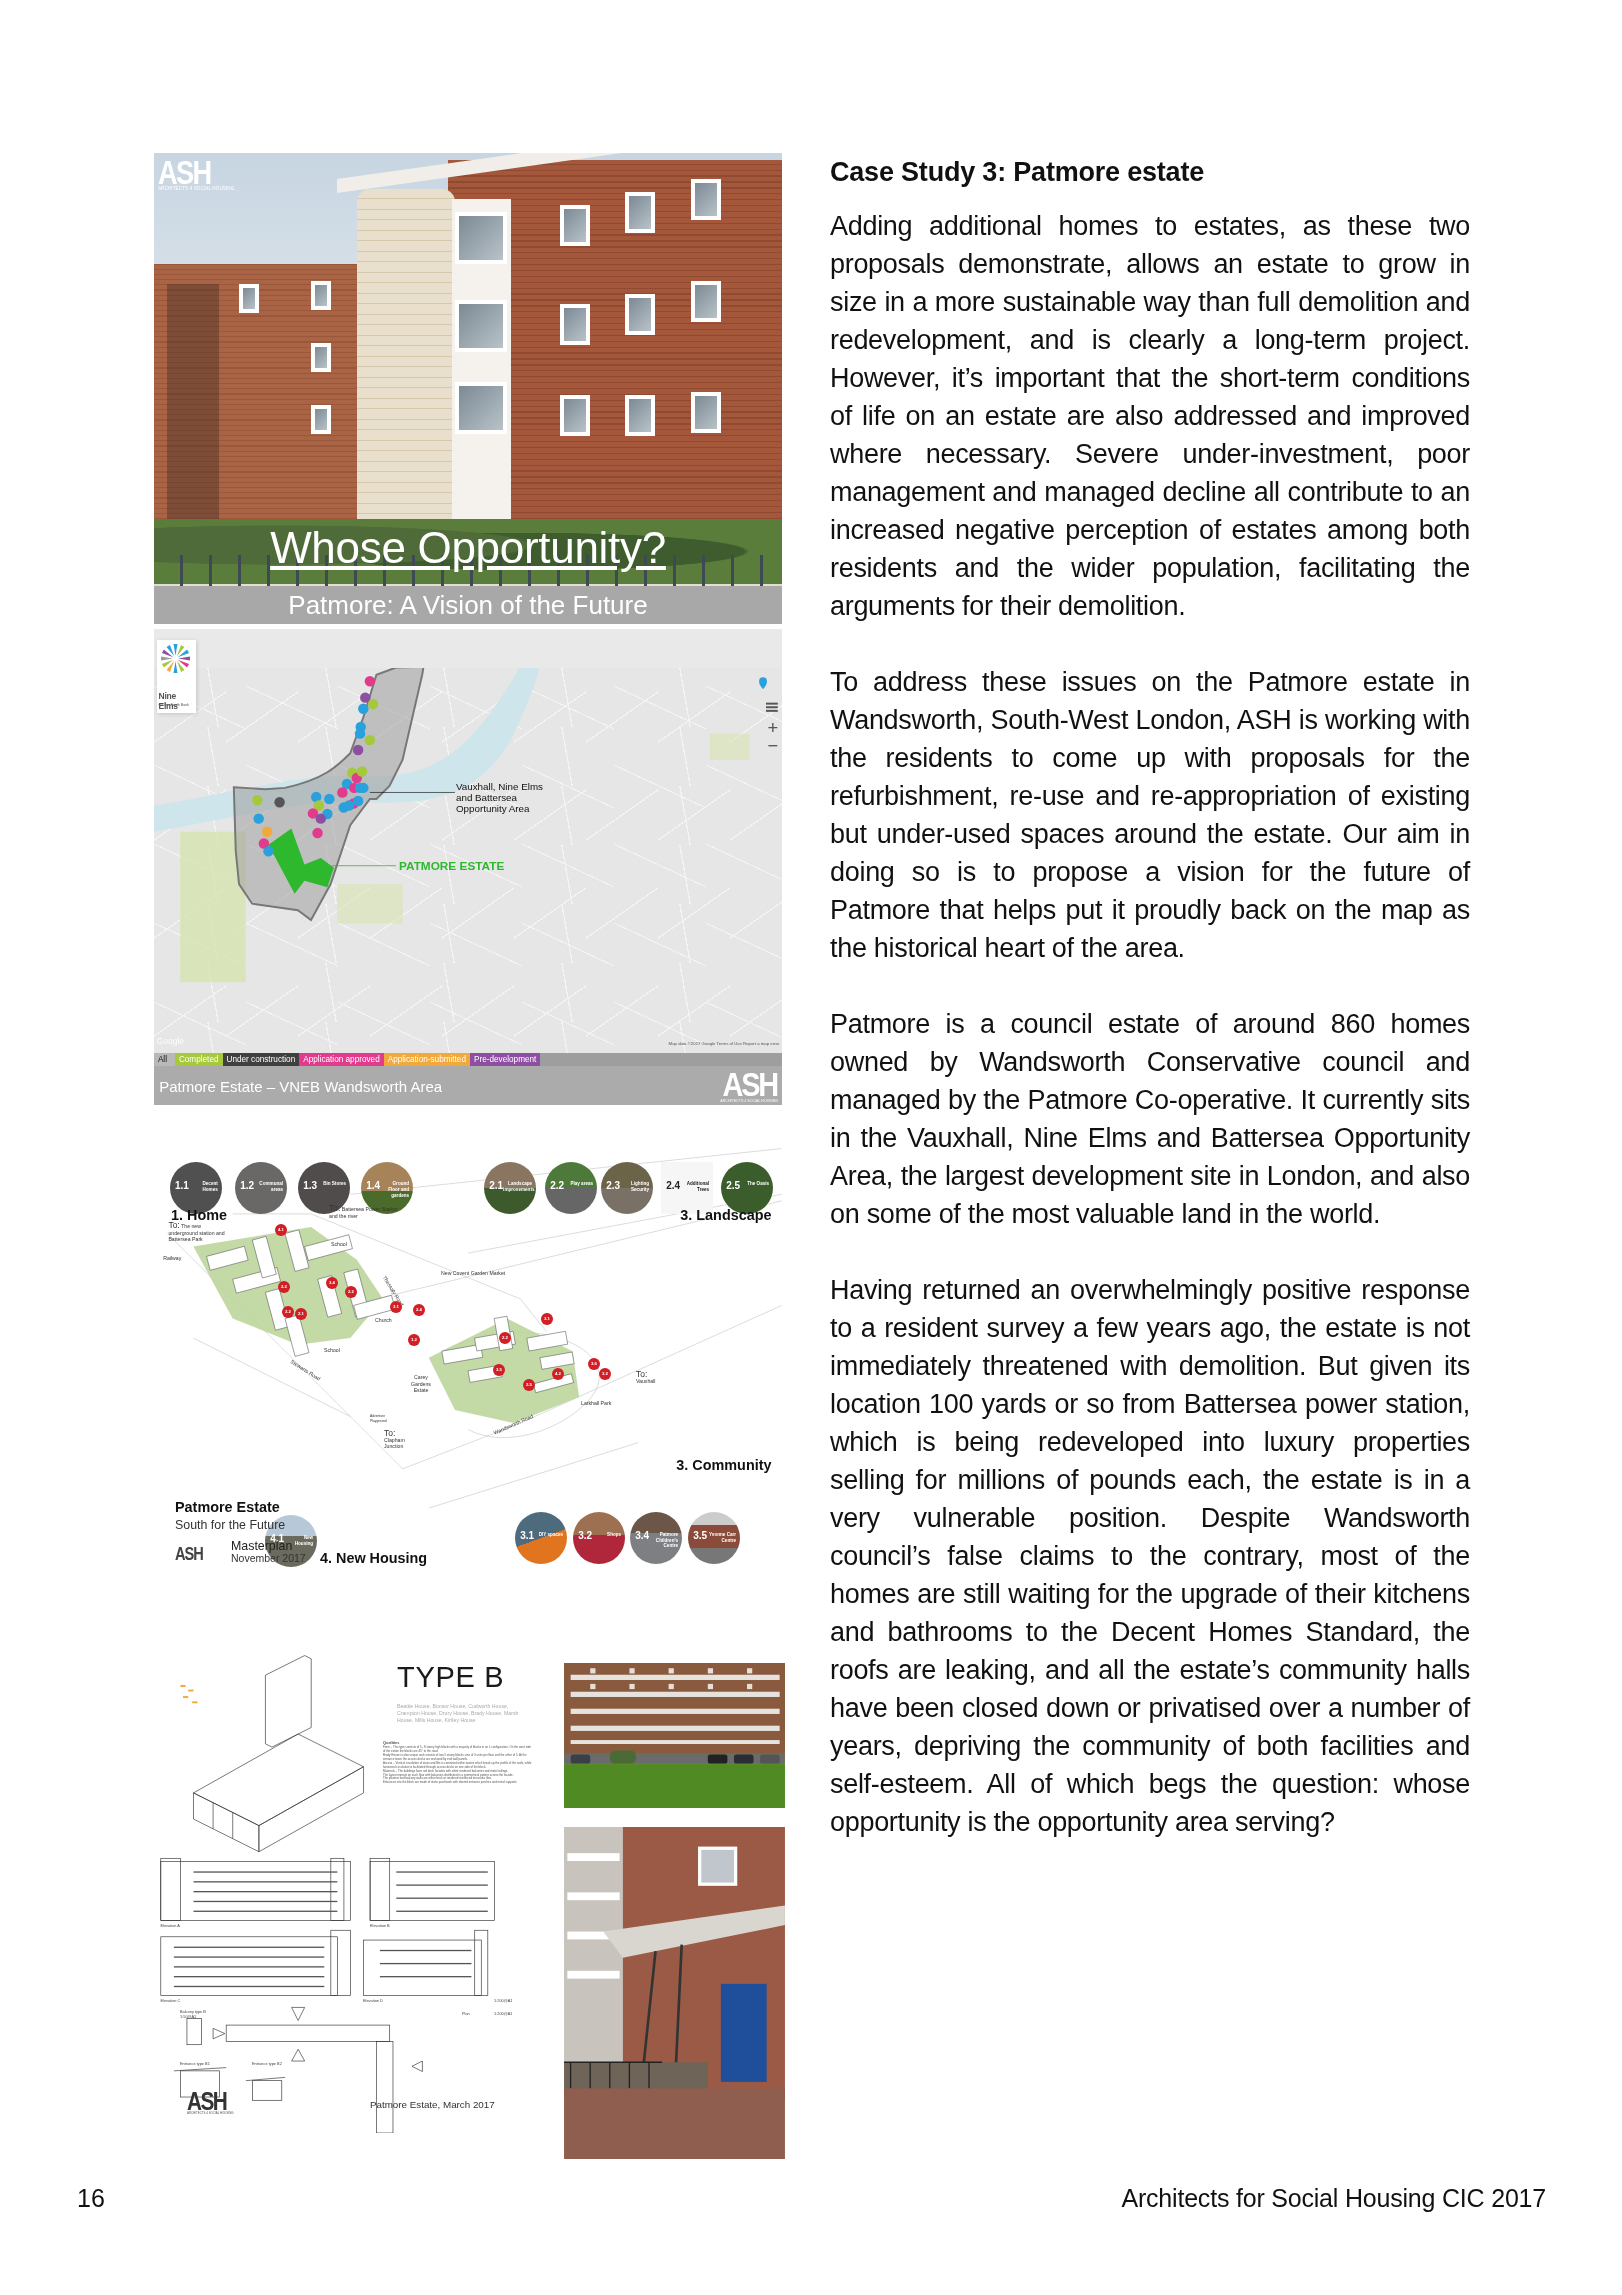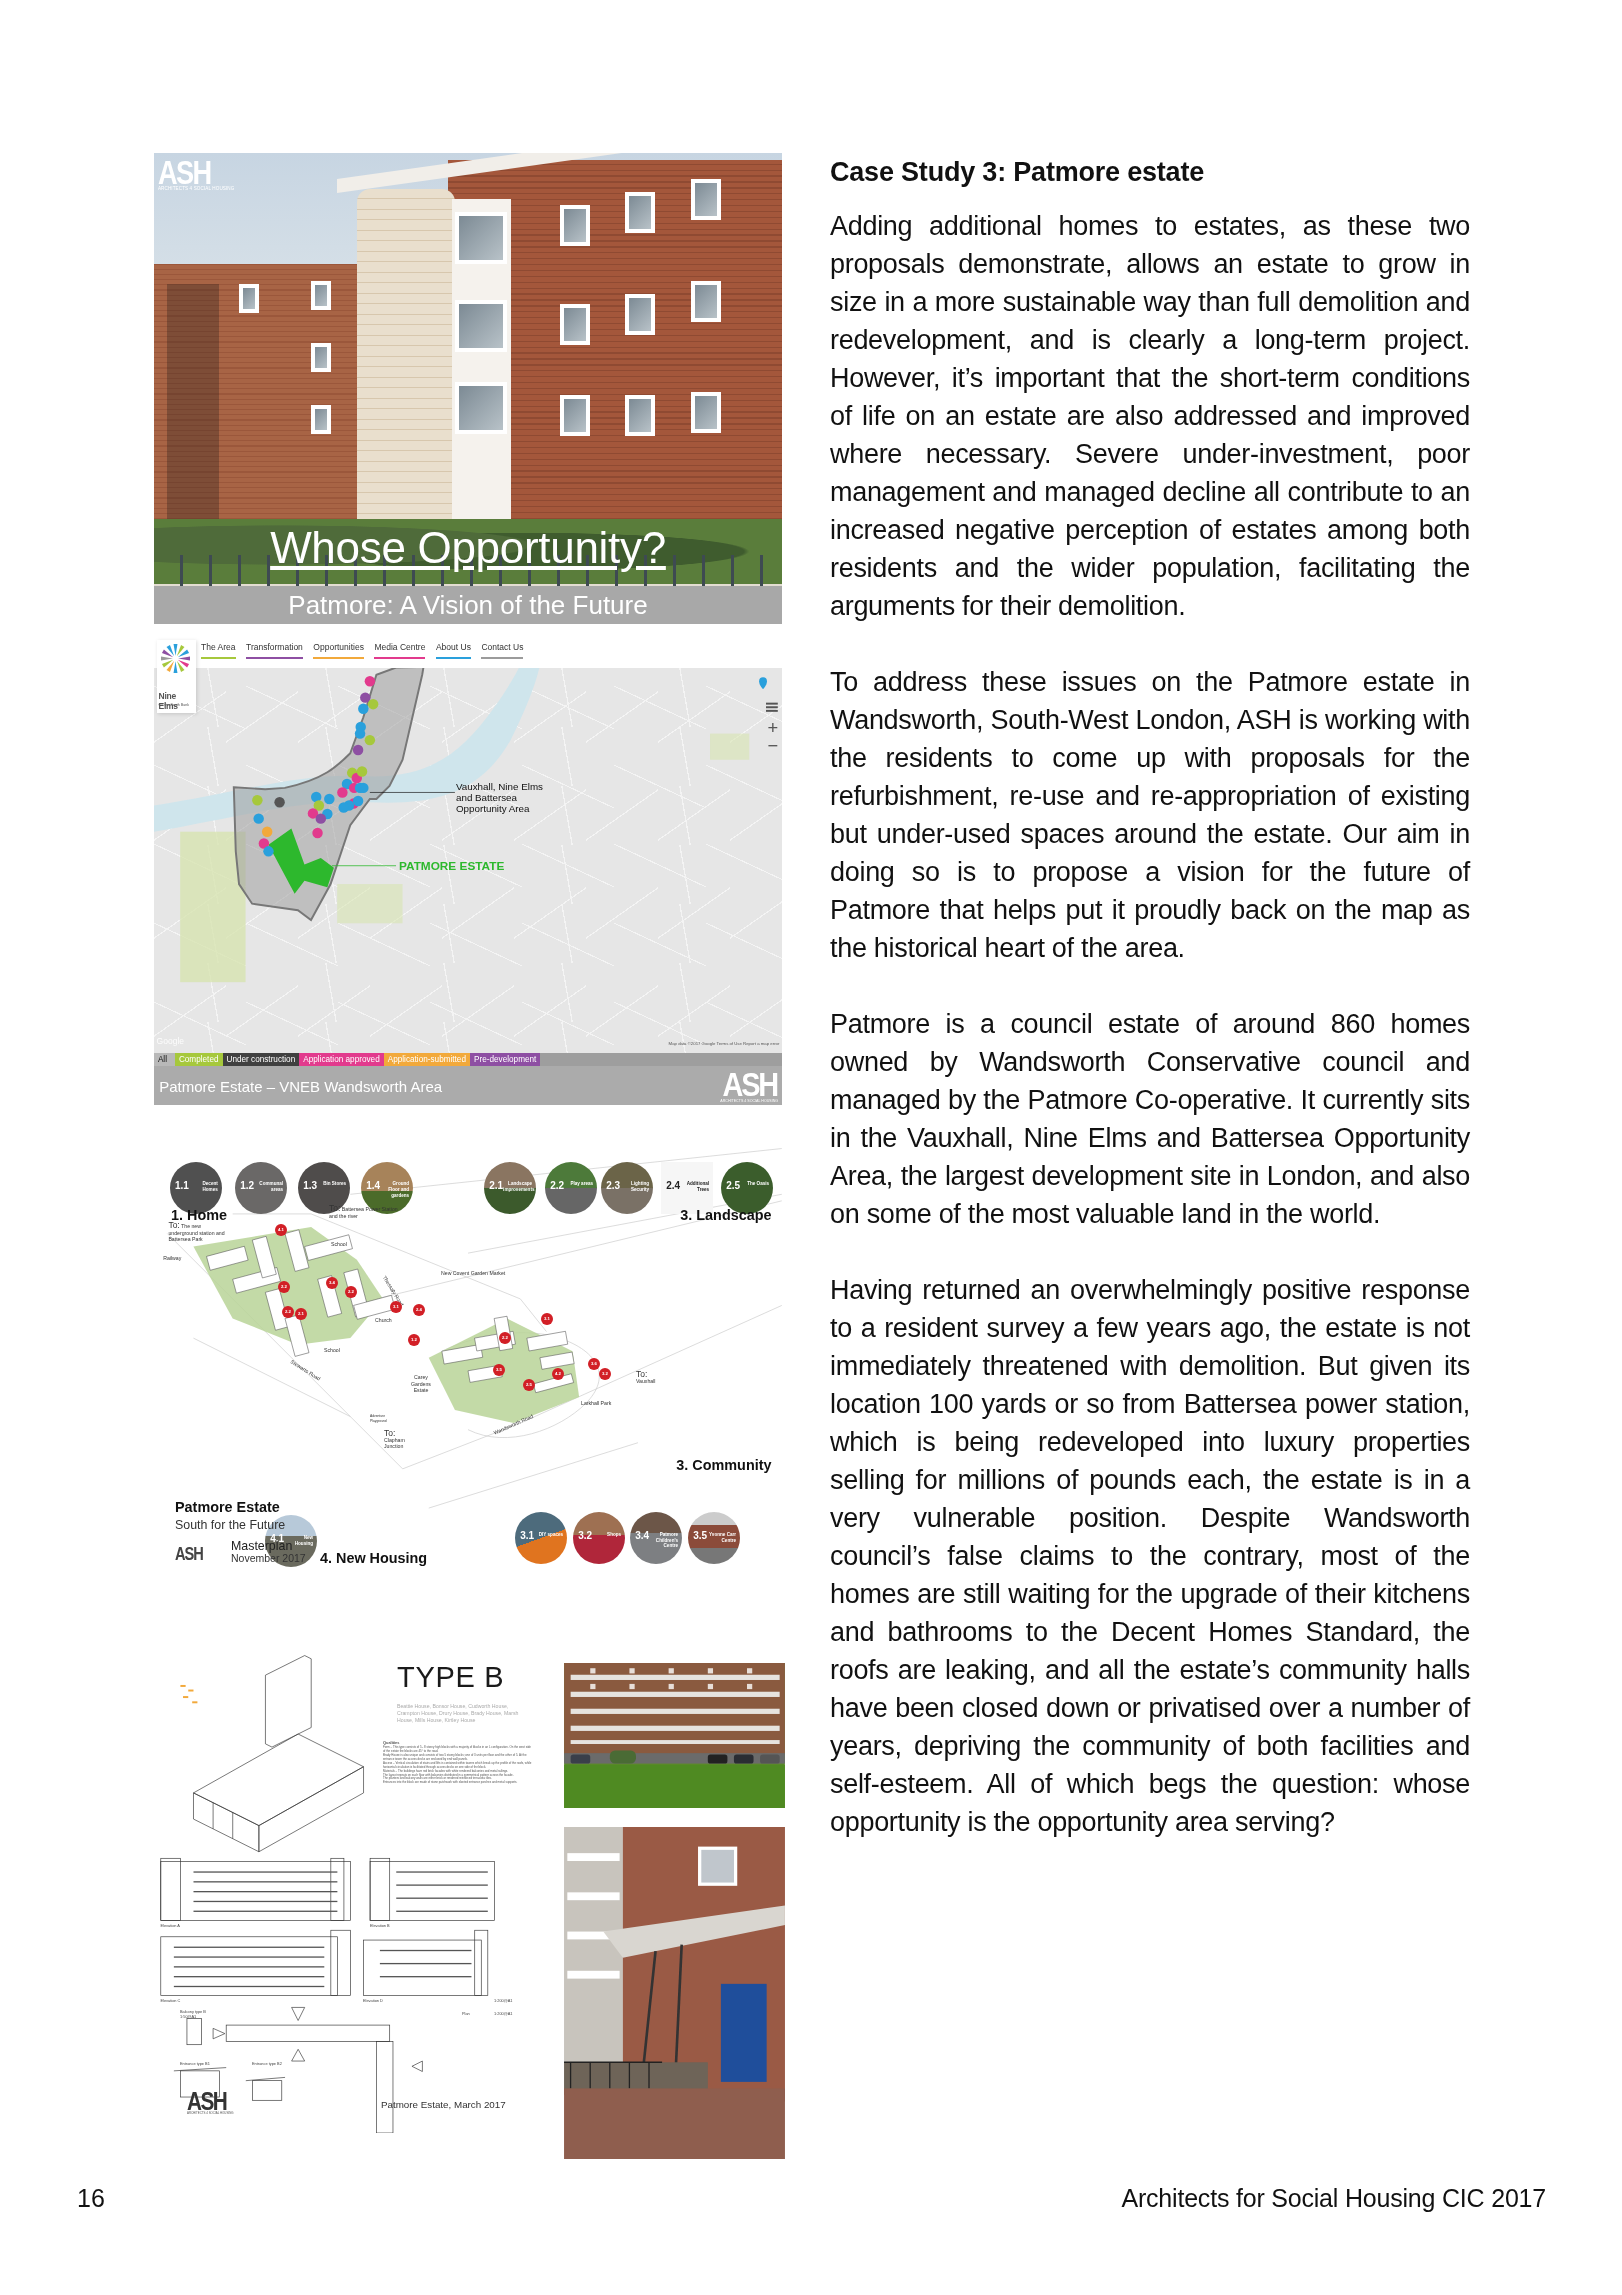--- a/index.html
+++ b/index.html
@@ -79,21 +79,21 @@
   .pin { position: absolute; width: 11.8px; height: 11.8px; border-radius: 50%; background: #d21f26; color: #fff; font-size: 4.3px; text-align: center; line-height: 11.8px; font-weight: bold; }
 
   
   .fig4 { left: 154px; top: 1649px; width: 406px; height: 484px; background: #fff; }
   .typeb-title { position: absolute; left: 243px; top: 11.8px; font-size: 29px; color: #1a1a1a; letter-spacing: 0.7px; }
   .typeb-houses { position: absolute; left: 243px; top: 54px; width: 131px; font-size: 5.2px; color: #aaa; line-height: 7.2px; }
   .typeb-qual { position: absolute; left: 229px; top: 92px; width: 151px; font-size: 2.9px; color: #555; line-height: 3.9px; }
   .typeb-svg { position: absolute; left: 0; top: 0; width: 406px; height: 484px; }
   .typeb-ash { position: absolute; left: 33px; top: 437px; font-weight: bold; font-size: 26px; color: #333; letter-spacing: -2px; transform: scaleX(0.8); transform-origin: left; }
   .typeb-ash-sub { position: absolute; left: 33px; top: 462px; font-size: 2.9px; color: #555; }
-  .typeb-footer { position: absolute; left: 227px; top: 450px; font-size: 9.8px; color: #333; }
+  .typeb-footer { position: absolute; left: 216px; top: 450px; font-size: 9.8px; color: #333; }
   .el-label { position: absolute; font-size: 3.9px; color: #444; }
 
   
   .photo-a { position: absolute; left: 564px; top: 1663px; width: 221px; height: 145px; overflow: hidden; }
   .photo-b { position: absolute; left: 564px; top: 1827px; width: 221px; height: 332px; overflow: hidden; }
 </style>
 </head>
 <body>
 
 <div class="text-col">
@@ -201,30 +201,20 @@
       <svg width="11.8" height="10.5" viewBox="0 0 18 16">
           <rect y="1" width="18" height="3" fill="#555"></rect>
           <rect y="6.5" width="18" height="3" fill="#555"></rect>
           <rect y="12" width="18" height="3" fill="#555"></rect>
         </svg>
     </div>
     <div class="map-ctrl" style="top:49px;">+</div>
     <div class="map-ctrl" style="top:67px;">−</div>
   </div>
 
-  <div class="map-nav">
-    <div class="nav-items">
-      <span class="nav-item" style="--c:#a6c83c">The Area</span>
-      <span class="nav-item" style="--c:#8e4fa3">Transformation</span>
-      <span class="nav-item" style="--c:#f2a93b">Opportunities</span>
-      <span class="nav-item" style="--c:#e23a8d">Media Centre</span>
-      <span class="nav-item" style="--c:#2aa0dc">About Us</span>
-      <span class="nav-item" style="--c:#9b9b9b">Contact Us</span>
-    </div>
-  </div>
 
   <div class="nine-logo">
     <svg class="burst" viewBox="-25 -25 50 50">
       <g>
         <polygon points="0,-4 -3,-22 3,-22" fill="#2aa0dc" transform="rotate(0)"></polygon>
         <polygon points="0,-4 -3,-22 3,-22" fill="#a6c83c" transform="rotate(30)"></polygon>
         <polygon points="0,-4 -3,-22 3,-22" fill="#2aa0dc" transform="rotate(60)"></polygon>
         <polygon points="0,-4 -3,-22 3,-22" fill="#8e4fa3" transform="rotate(90)"></polygon>
         <polygon points="0,-4 -3,-22 3,-22" fill="#e23a8d" transform="rotate(120)"></polygon>
         <polygon points="0,-4 -3,-22 3,-22" fill="#a6c83c" transform="rotate(150)"></polygon>

